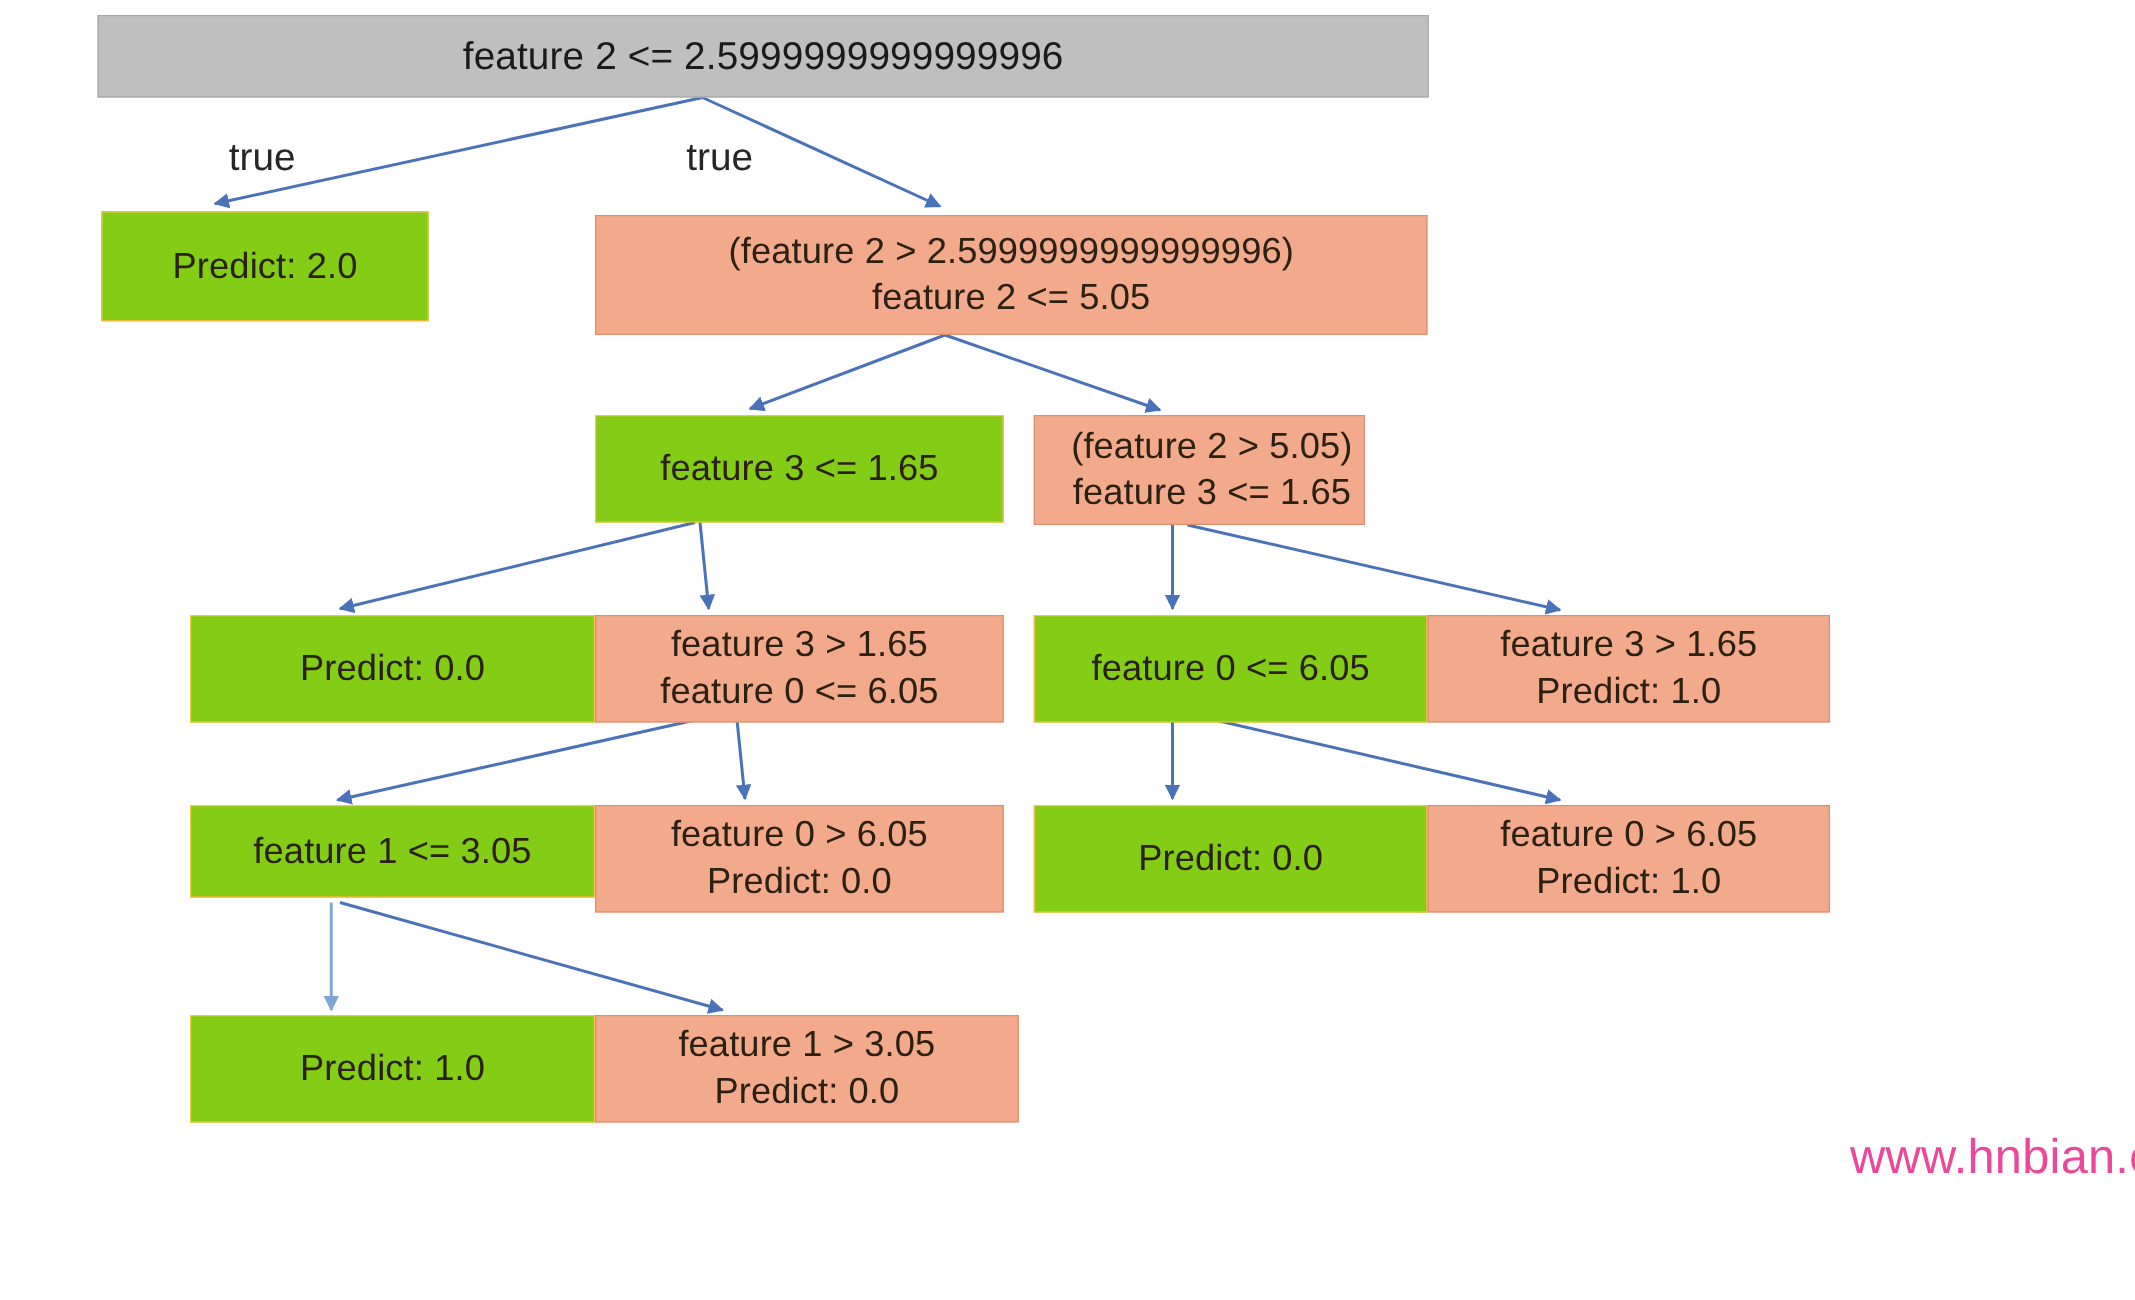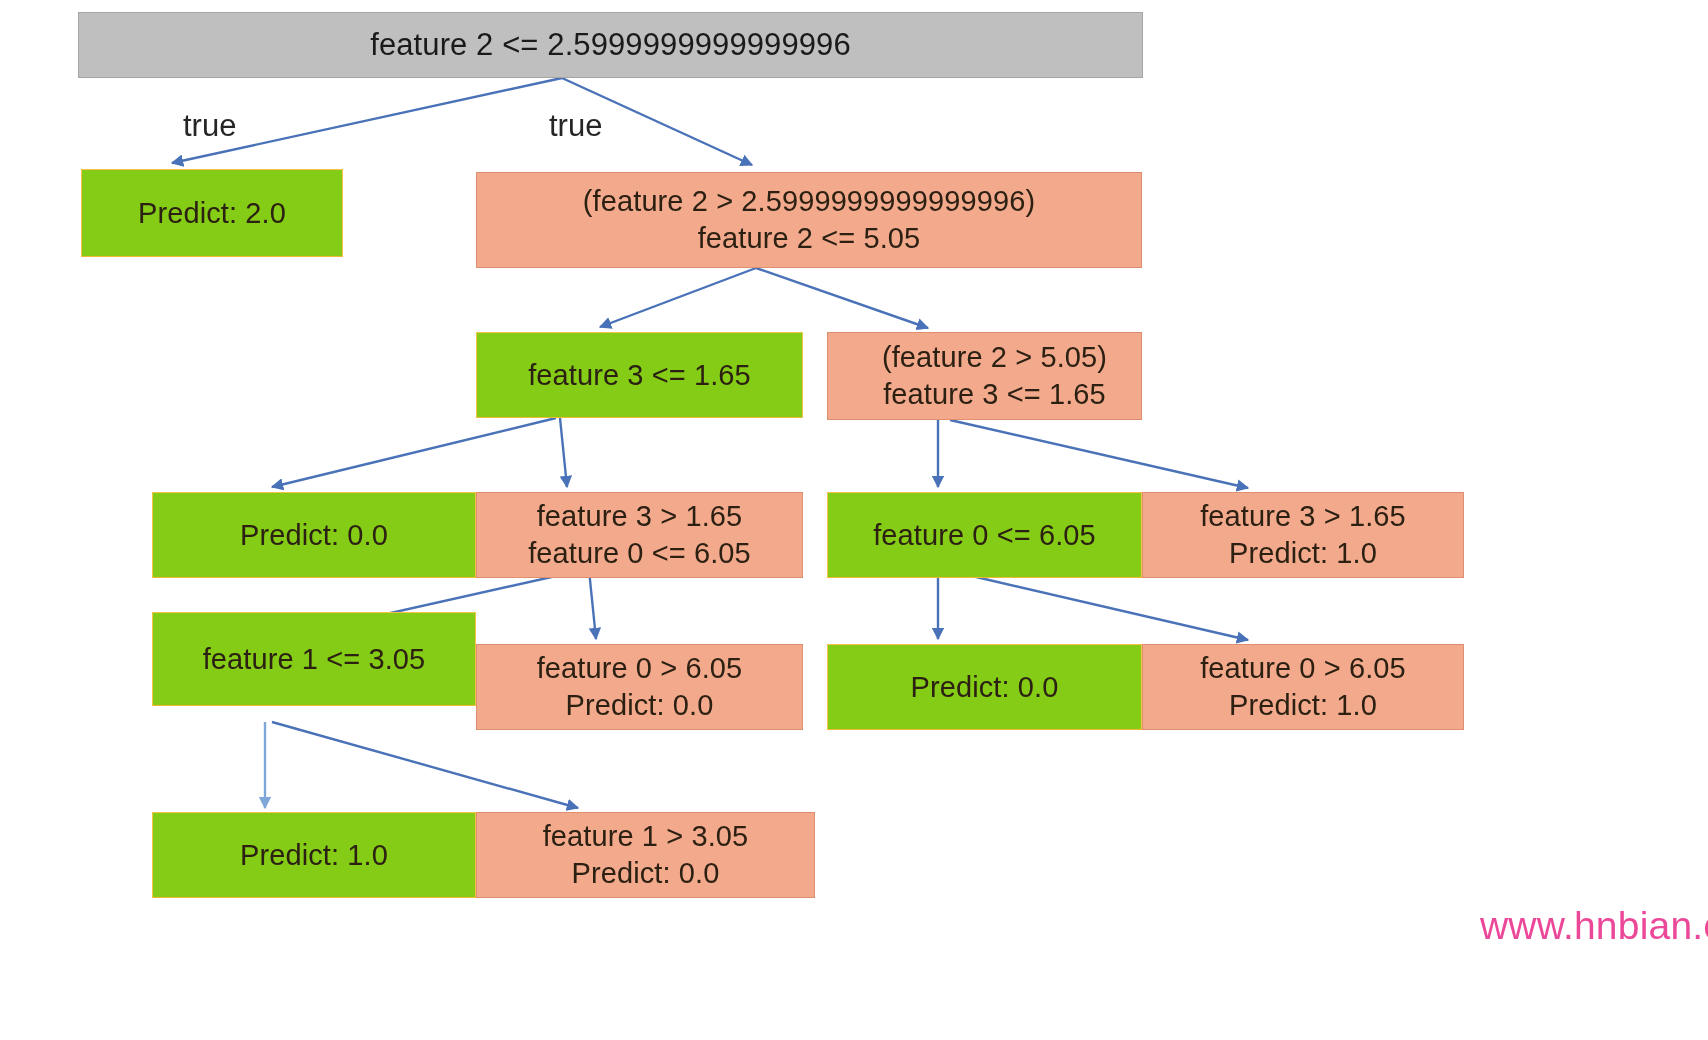--- a/index.html
+++ b/index.html
@@ -139,21 +139,21 @@
 
   <div class="node node-split" style="left:428px; top:172px; width:666px; height:96px;">
     <span class="line">(feature 2 &gt; 2.5999999999999996)</span>
     <span class="line">feature 2 &lt;= 5.05</span>
   </div>
 
   <div class="node node-leaf" style="left:428px; top:332px; width:327px; height:86px;">
     <span class="line">feature 3 &lt;= 1.65</span>
   </div>
 
-  <div class="node node-split" style="left:779px; top:332px; width:315px; height:88px;padding-left:20px;">
+  <div class="node node-split" style="left:779px; top:332px; width:265px; height:88px;padding-left:20px;">
     <span class="line">(feature 2 &gt; 5.05)</span>
     <span class="line">feature 3 &lt;= 1.65</span>
   </div>
 
   <div class="node node-leaf" style="left:104px; top:492px; width:324px; height:86px;">
     <span class="line">Predict: 0.0</span>
   </div>
 
   <div class="node node-split" style="left:428px; top:492px; width:327px; height:86px;">
     <span class="line">feature 3 &gt; 1.65</span>
@@ -162,21 +162,21 @@
 
   <div class="node node-leaf" style="left:779px; top:492px; width:315px; height:86px;">
     <span class="line">feature 0 &lt;= 6.05</span>
   </div>
 
   <div class="node node-split" style="left:1094px; top:492px; width:322px; height:86px;">
     <span class="line">feature 3 &gt; 1.65</span>
     <span class="line">Predict: 1.0</span>
   </div>
 
-  <div class="node node-leaf" style="left:104px; top:612px; width:324px; height:94px;">
+  <div class="node node-leaf" style="left:104px; top:644px; width:324px; height:74px;">
     <span class="line">feature 1 &lt;= 3.05</span>
   </div>
 
   <div class="node node-split" style="left:428px; top:644px; width:327px; height:86px;">
     <span class="line">feature 0 &gt; 6.05</span>
     <span class="line">Predict: 0.0</span>
   </div>
 
   <div class="node node-leaf" style="left:779px; top:644px; width:315px; height:86px;">
     <span class="line">Predict: 0.0</span>

